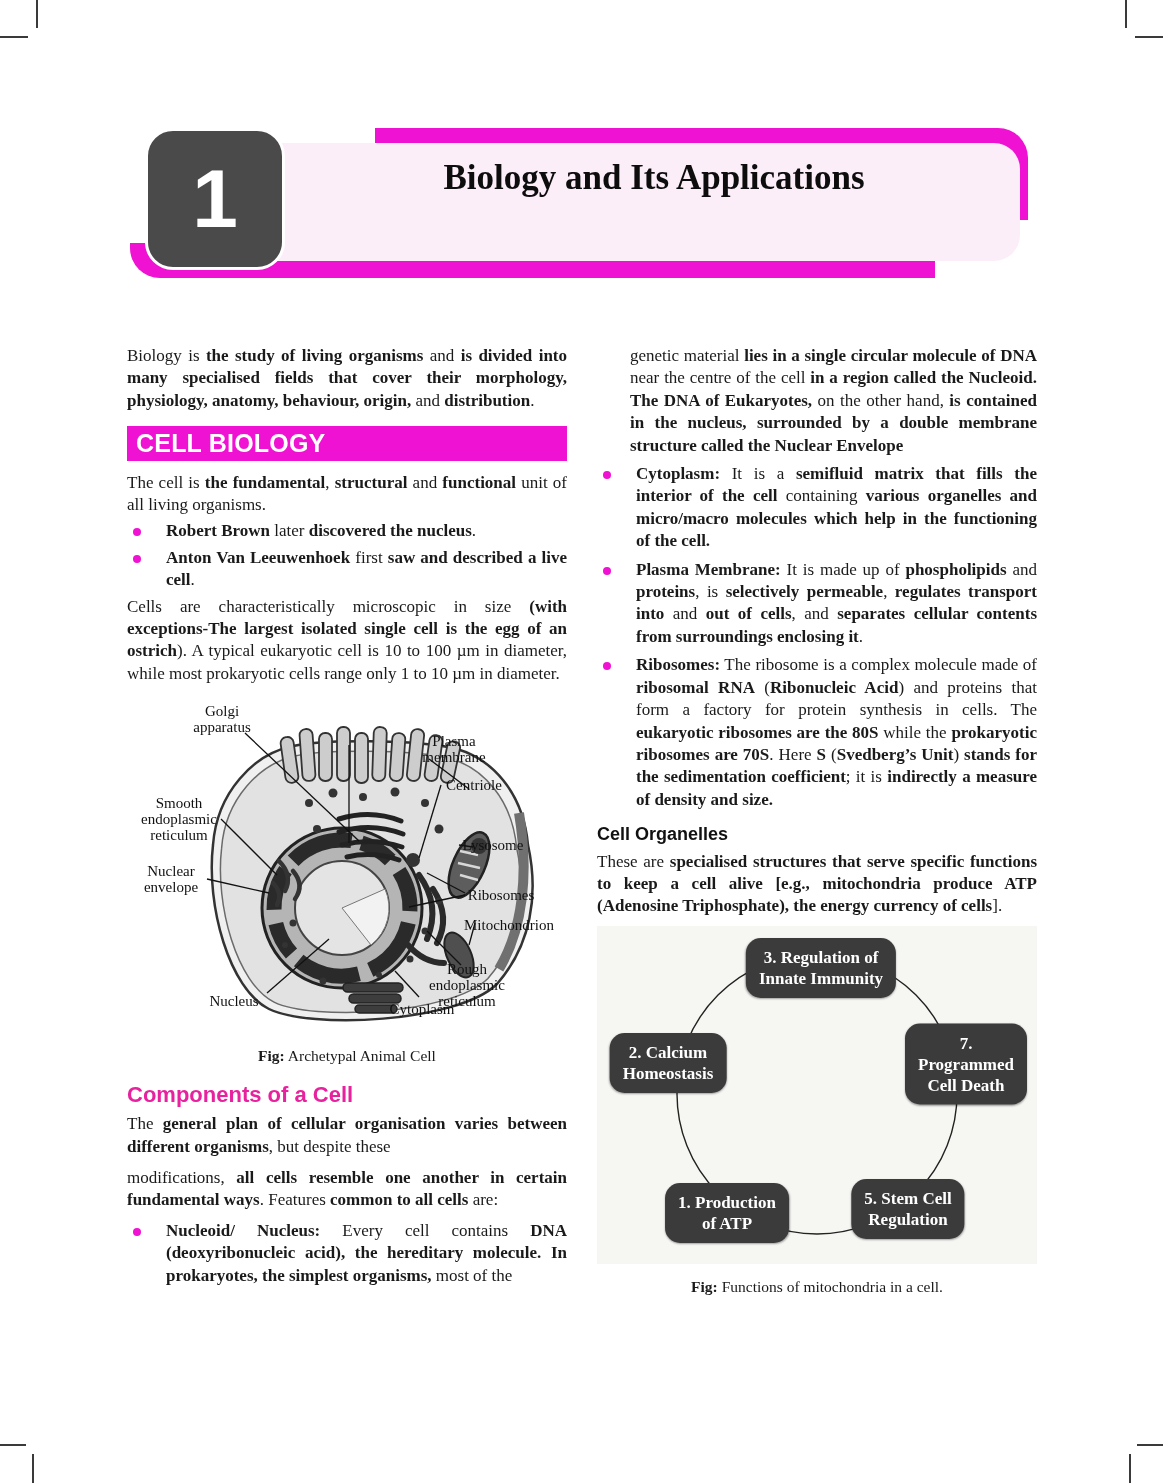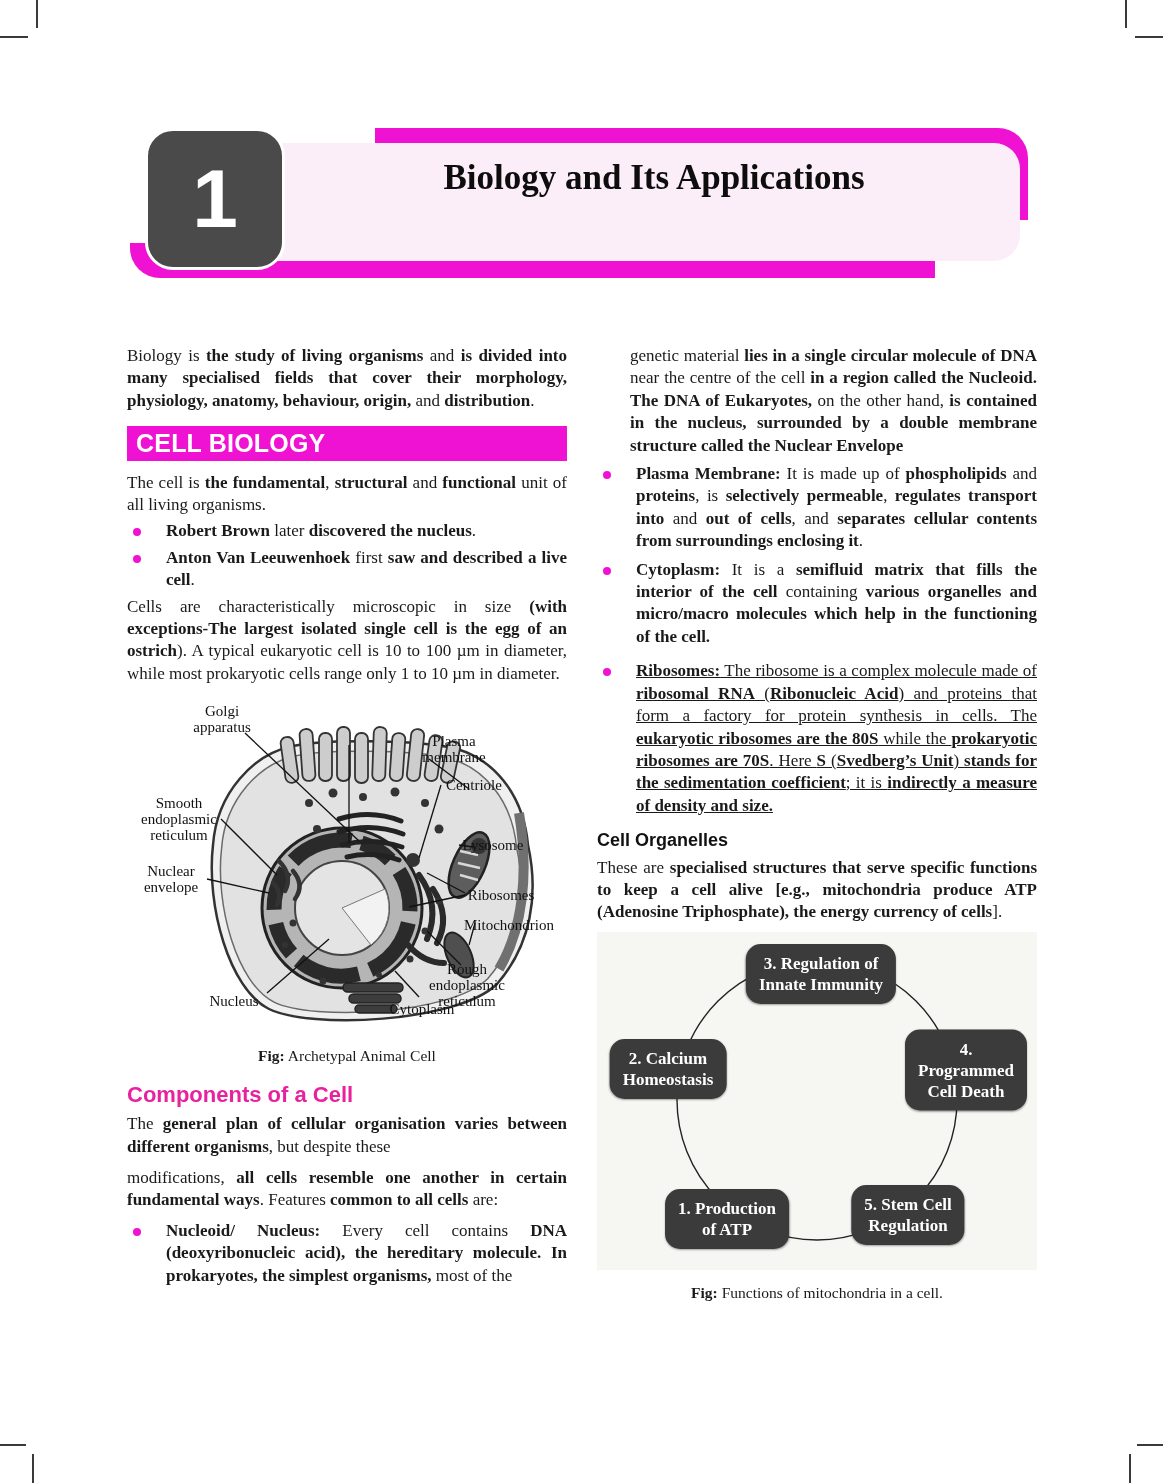--- a/index.html
+++ b/index.html
@@ -248,45 +248,45 @@
       <span class="dot"></span>
       <div class="btxt"><b>Nucleoid/ Nucleus:</b> Every cell contains <b>DNA (deoxyribonucleic acid), the hereditary molecule. In prokaryotes, the simplest organisms,</b> most of the</div>
     </div>
   </div>
 
   <div class="col col-right">
     <p style="padding-left:33px;">genetic material <b>lies in a single circular molecule of DNA</b> near the centre of the cell <b>in a region called the Nucleoid. The DNA of Eukaryotes,</b> on the other hand, <b>is contained in the nucleus, surrounded by a double membrane structure called the Nuclear Envelope</b></p>
 
     <div class="bullet" style="margin-top:6px;">
       <span class="dot"></span>
+      <div class="btxt"><b>Cytoplasm:</b> It is a <b>semifluid matrix that fills the interior of the cell</b> containing <b>various organelles and micro/macro molecules which help in the functioning of the cell.</b></div>
+    </div>
+    <div class="bullet" style="margin-top:6px;">
+      <span class="dot"></span>
       <div class="btxt"><b>Plasma Membrane:</b> It is made up of <b>phospholipids</b> and <b>proteins</b>, is <b>selectively permeable</b>, <b>regulates transport into</b> and <b>out of cells</b>, and <b>separates cellular contents from surroundings enclosing it</b>.</div>
     </div>
     <div class="bullet" style="margin-top:6px;">
-      <span class="dot"></span>
-      <div class="btxt"><b>Cytoplasm:</b> It is a <b>semifluid matrix that fills the interior of the cell</b> containing <b>various organelles and micro/macro molecules which help in the functioning of the cell.</b></div>
-    </div>
-    <div class="bullet" style="margin-top:12px;text-decoration:underline;">
       <span class="dot"></span>
       <div class="btxt"><b>Ribosomes:</b> The ribosome is a complex molecule made of <b>ribosomal RNA</b> (<b>Ribonucleic Acid</b>) and proteins that form a factory for protein synthesis in cells. The <b>eukaryotic ribosomes are the 80S</b> while the <b>prokaryotic ribosomes are 70S</b>.  Here <b>S</b> (<b>Svedberg’s Unit</b>) <b>stands for the sedimentation coefficient</b>; it is <b>indirectly a measure of density and size.</b></div>
     </div>
 
     <div class="mini-heading">Cell Organelles</div>
     <p>These are <b>specialised structures that serve specific functions to keep a cell alive  [e.g., mitochondria produce ATP (Adenosine Triphosphate), the energy currency of cells</b>].</p>
 
     <div class="fig2">
       <svg width="440" height="338" viewBox="0 0 440 338">
         <circle cx="220" cy="168" r="140" fill="none" stroke="#222" stroke-width="1.4"></circle>
       </svg>
       <div class="mnode mn-0">1. Production
 of ATP</div>
       <div class="mnode mn-1">2. Calcium
 Homeostasis</div>
       <div class="mnode mn-2">3. Regulation of
 Innate Immunity</div>
-      <div class="mnode mn-3">4. Programmed
+      <div class="mnode mn-3">7. Programmed
 Cell Death</div>
       <div class="mnode mn-4">5. Stem Cell
 Regulation</div>
     </div>
     <p class="fig-caption" style="margin-top:12px;"><span class="figlbl">Fig:</span><span> Functions of mitochondria in a cell.</span></p>
   </div>
 
 </div>
 
 </body></html>

